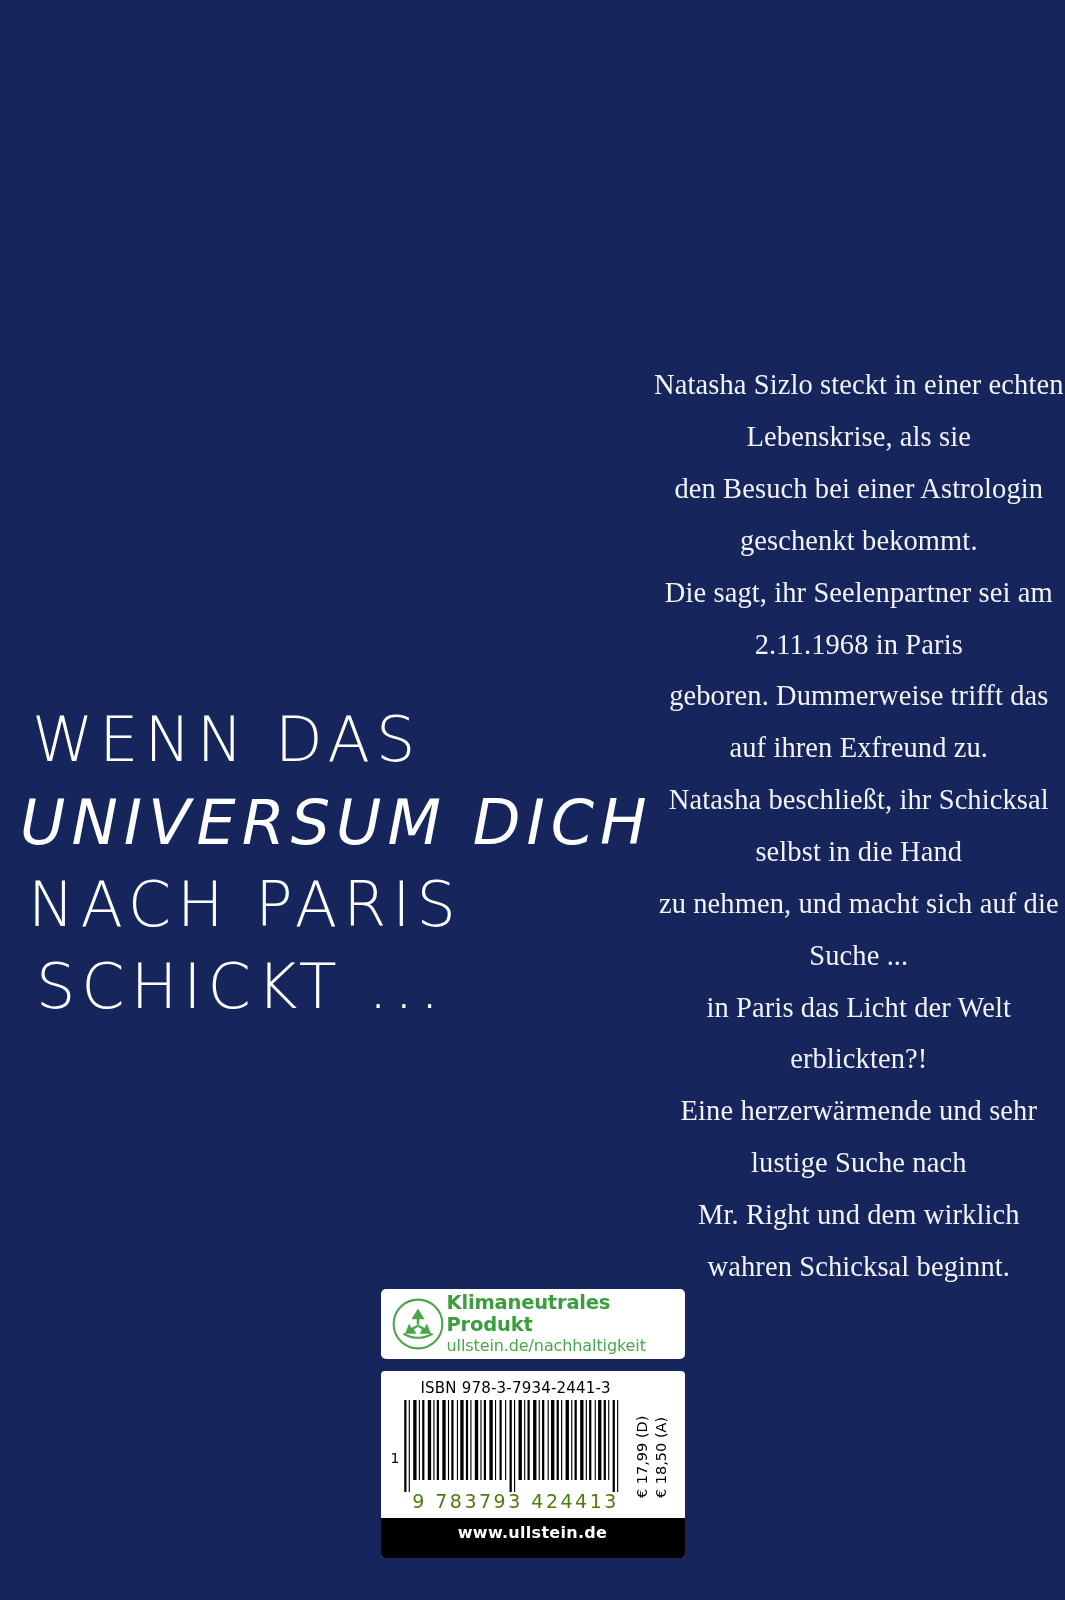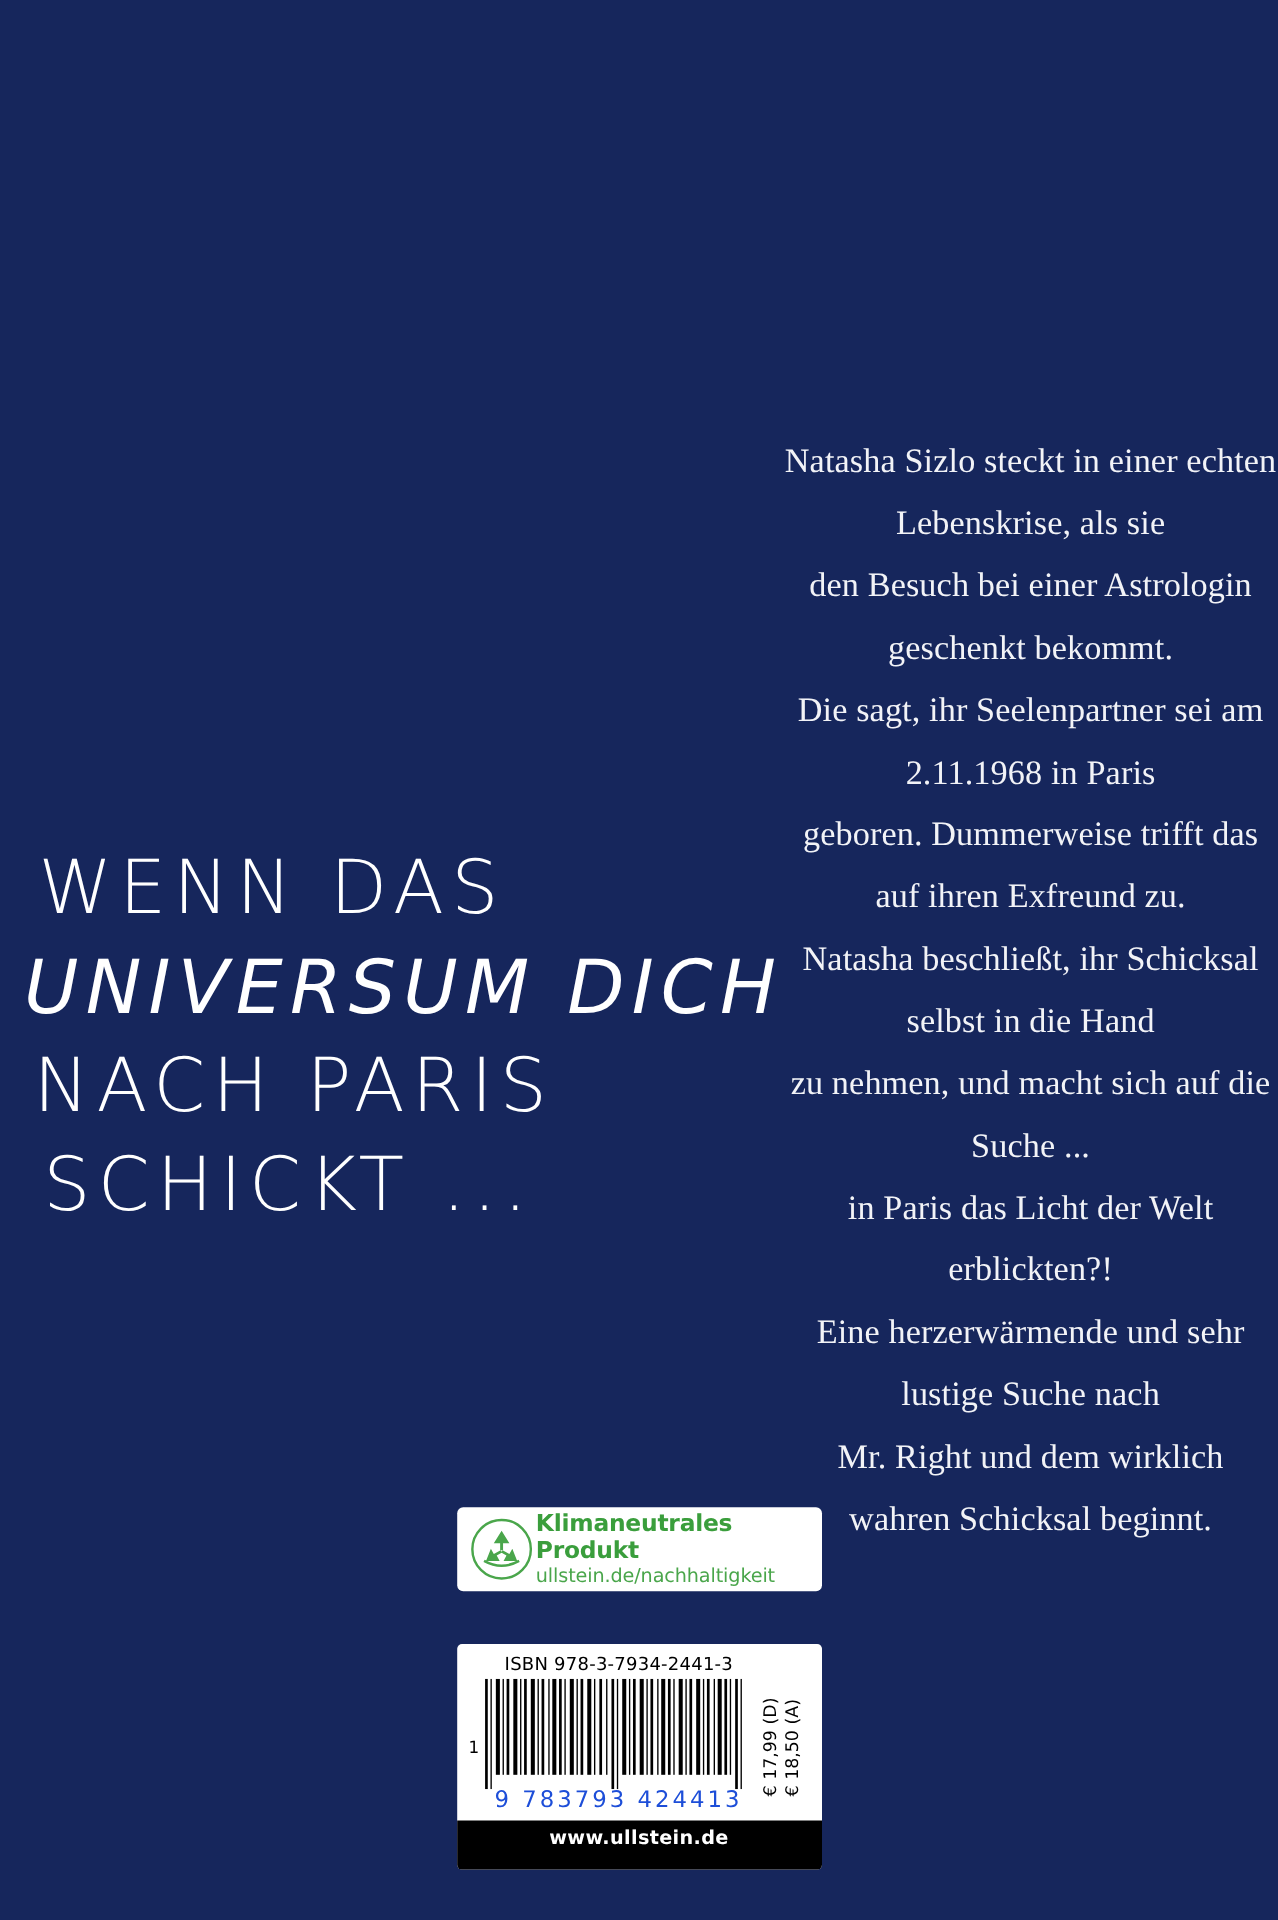--- a/index.html
+++ b/index.html
@@ -65,21 +65,20 @@
 
   
   .bottom {
     position: absolute;
     left: 0;
     right: 0;
     bottom: 42px;
     display: flex;
     flex-direction: column;
     align-items: center;
-    gap: 32px;
   }
 
   
   .eco-badge {
     width: 304px;
     height: 70px;
     background: #ffffff;
     border-radius: 5px;
     display: flex;
     align-items: center;
@@ -167,21 +166,21 @@
     font-size: 14.5px;
     color: #000;
     line-height: 1.3;
     text-align: left;
   }
   .price-rot span { display: block; }
 
   .ean-digits {
     font-family: "DejaVu Sans", sans-serif;
     font-size: 19px;
-    color: #1d4ed8;
+    color: #4d7c0f;
     letter-spacing: 2.5px;
     text-align: center;
     margin-top: -2px;
     padding-right: 34px;
   }
 
   .publisher-bar {
     margin: 6px -10px 0 -10px;
     background: #000000;
     border-bottom-left-radius: 4px;

